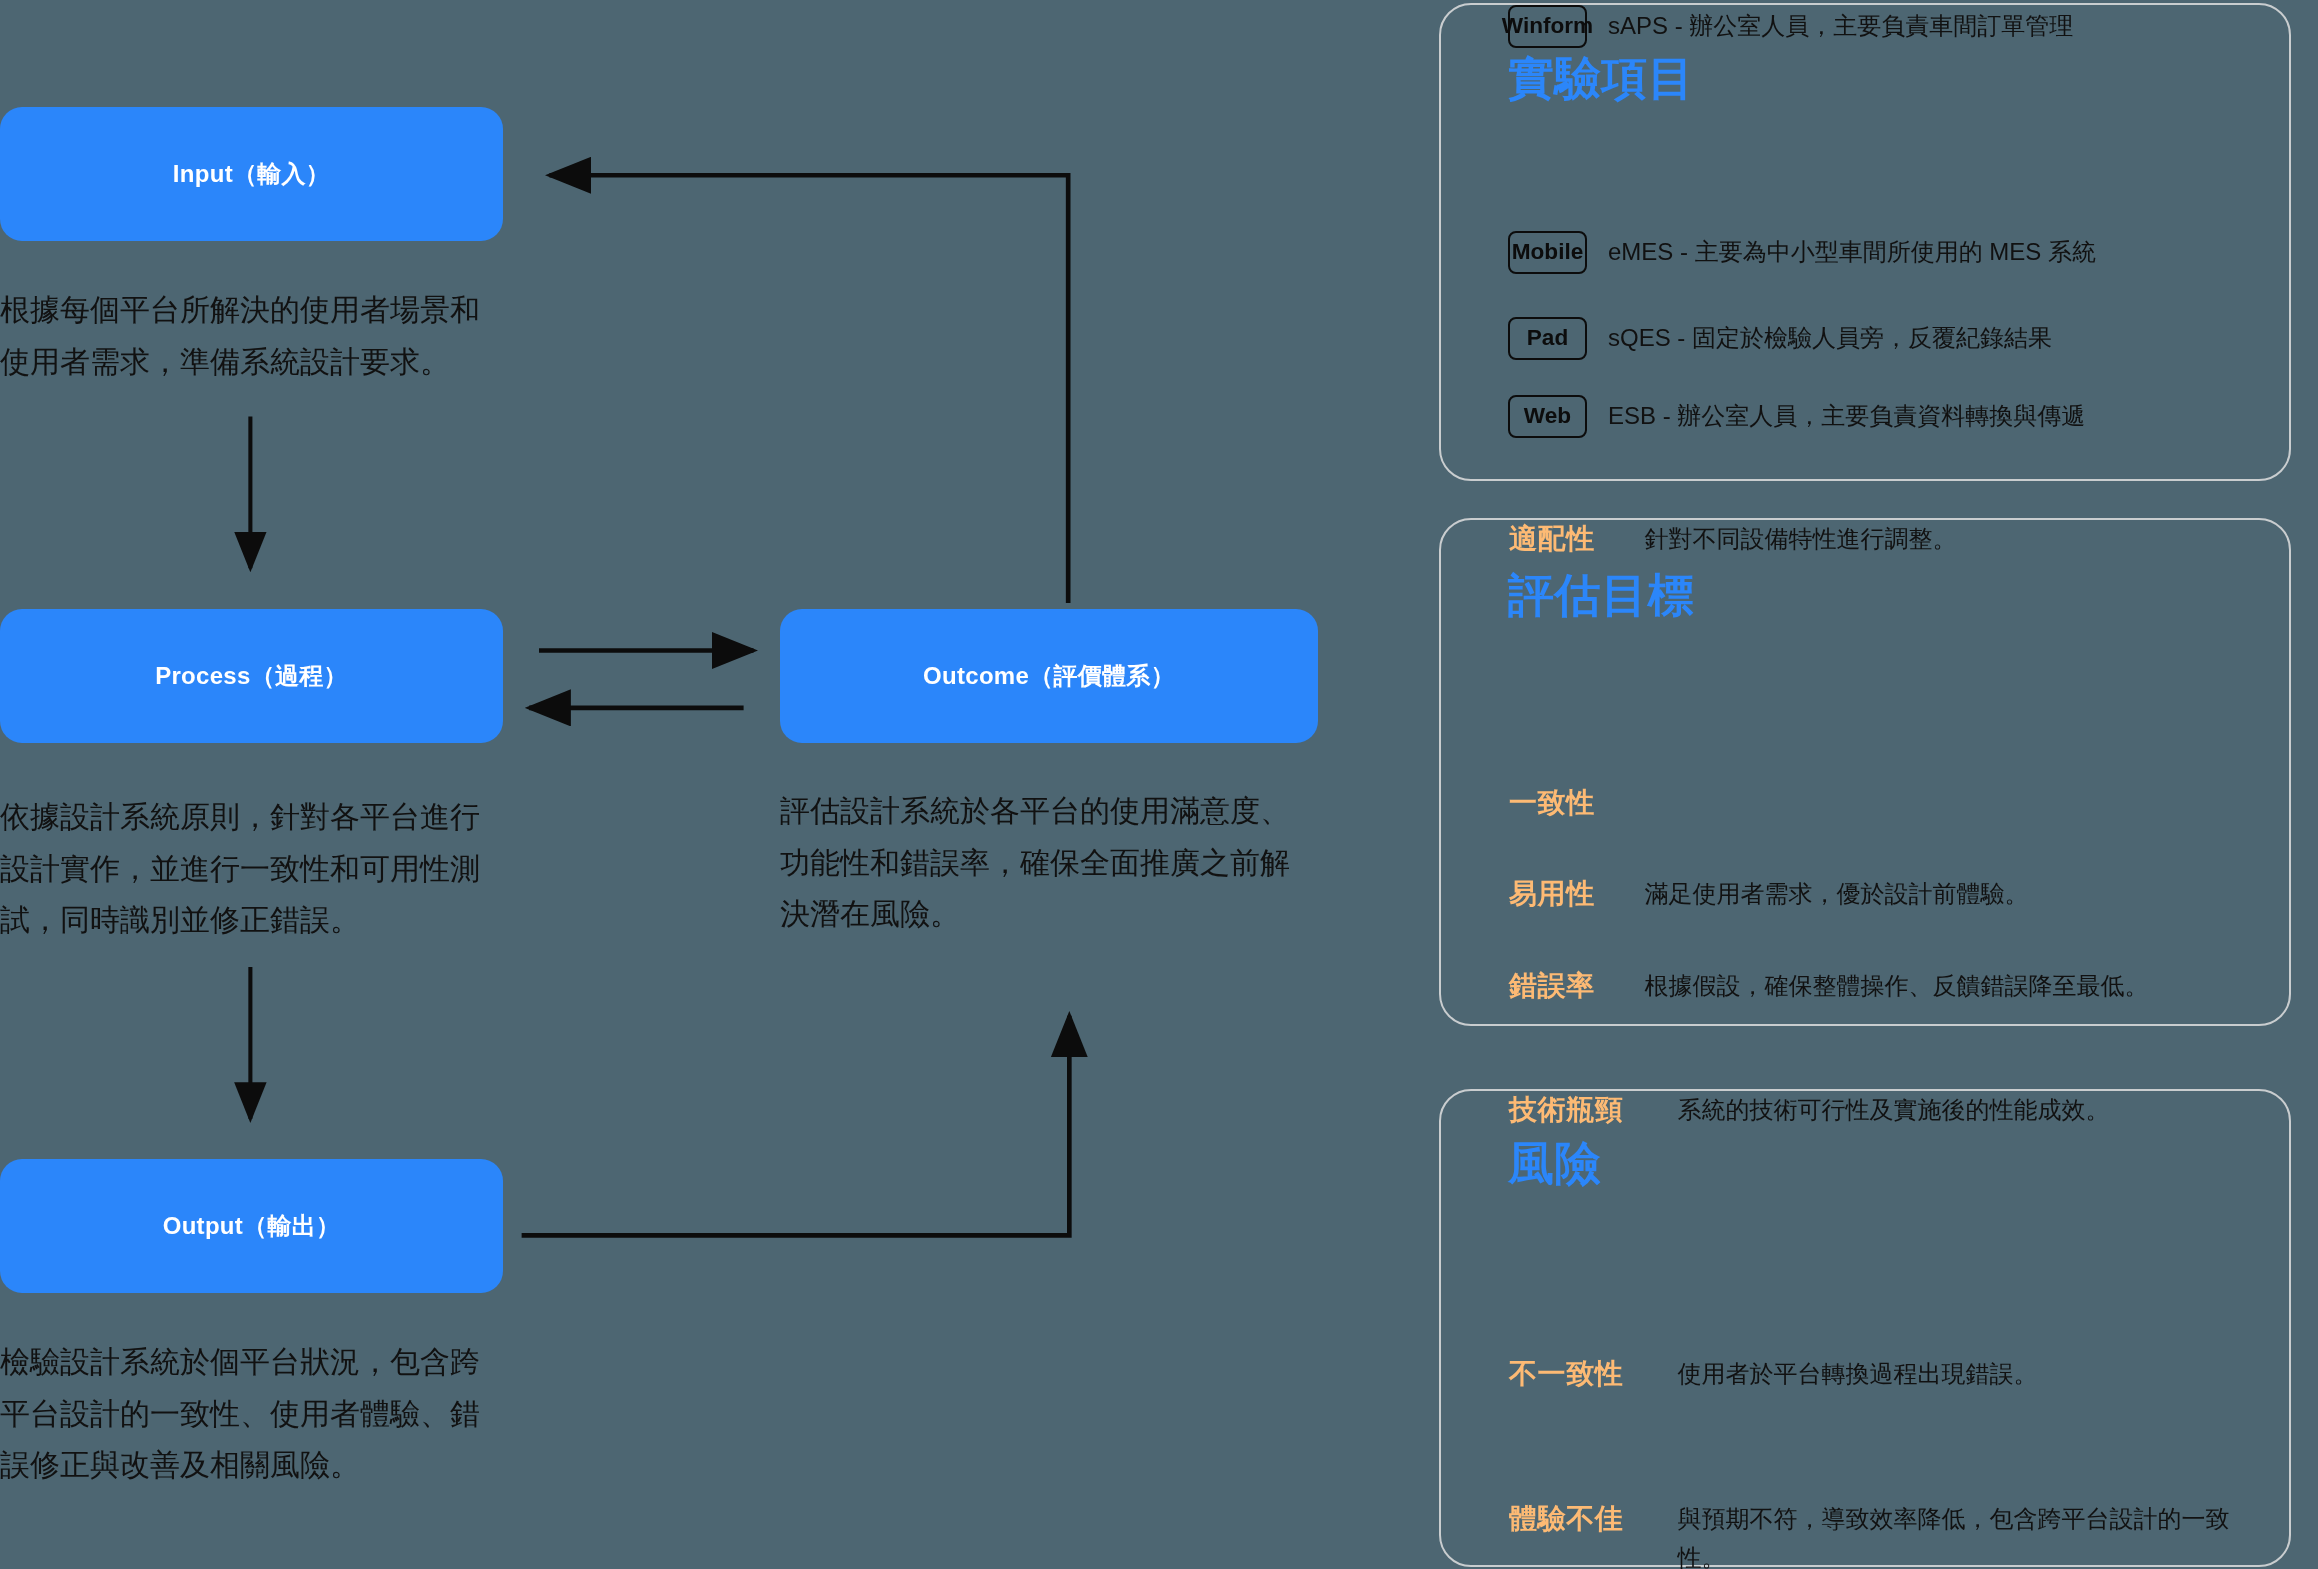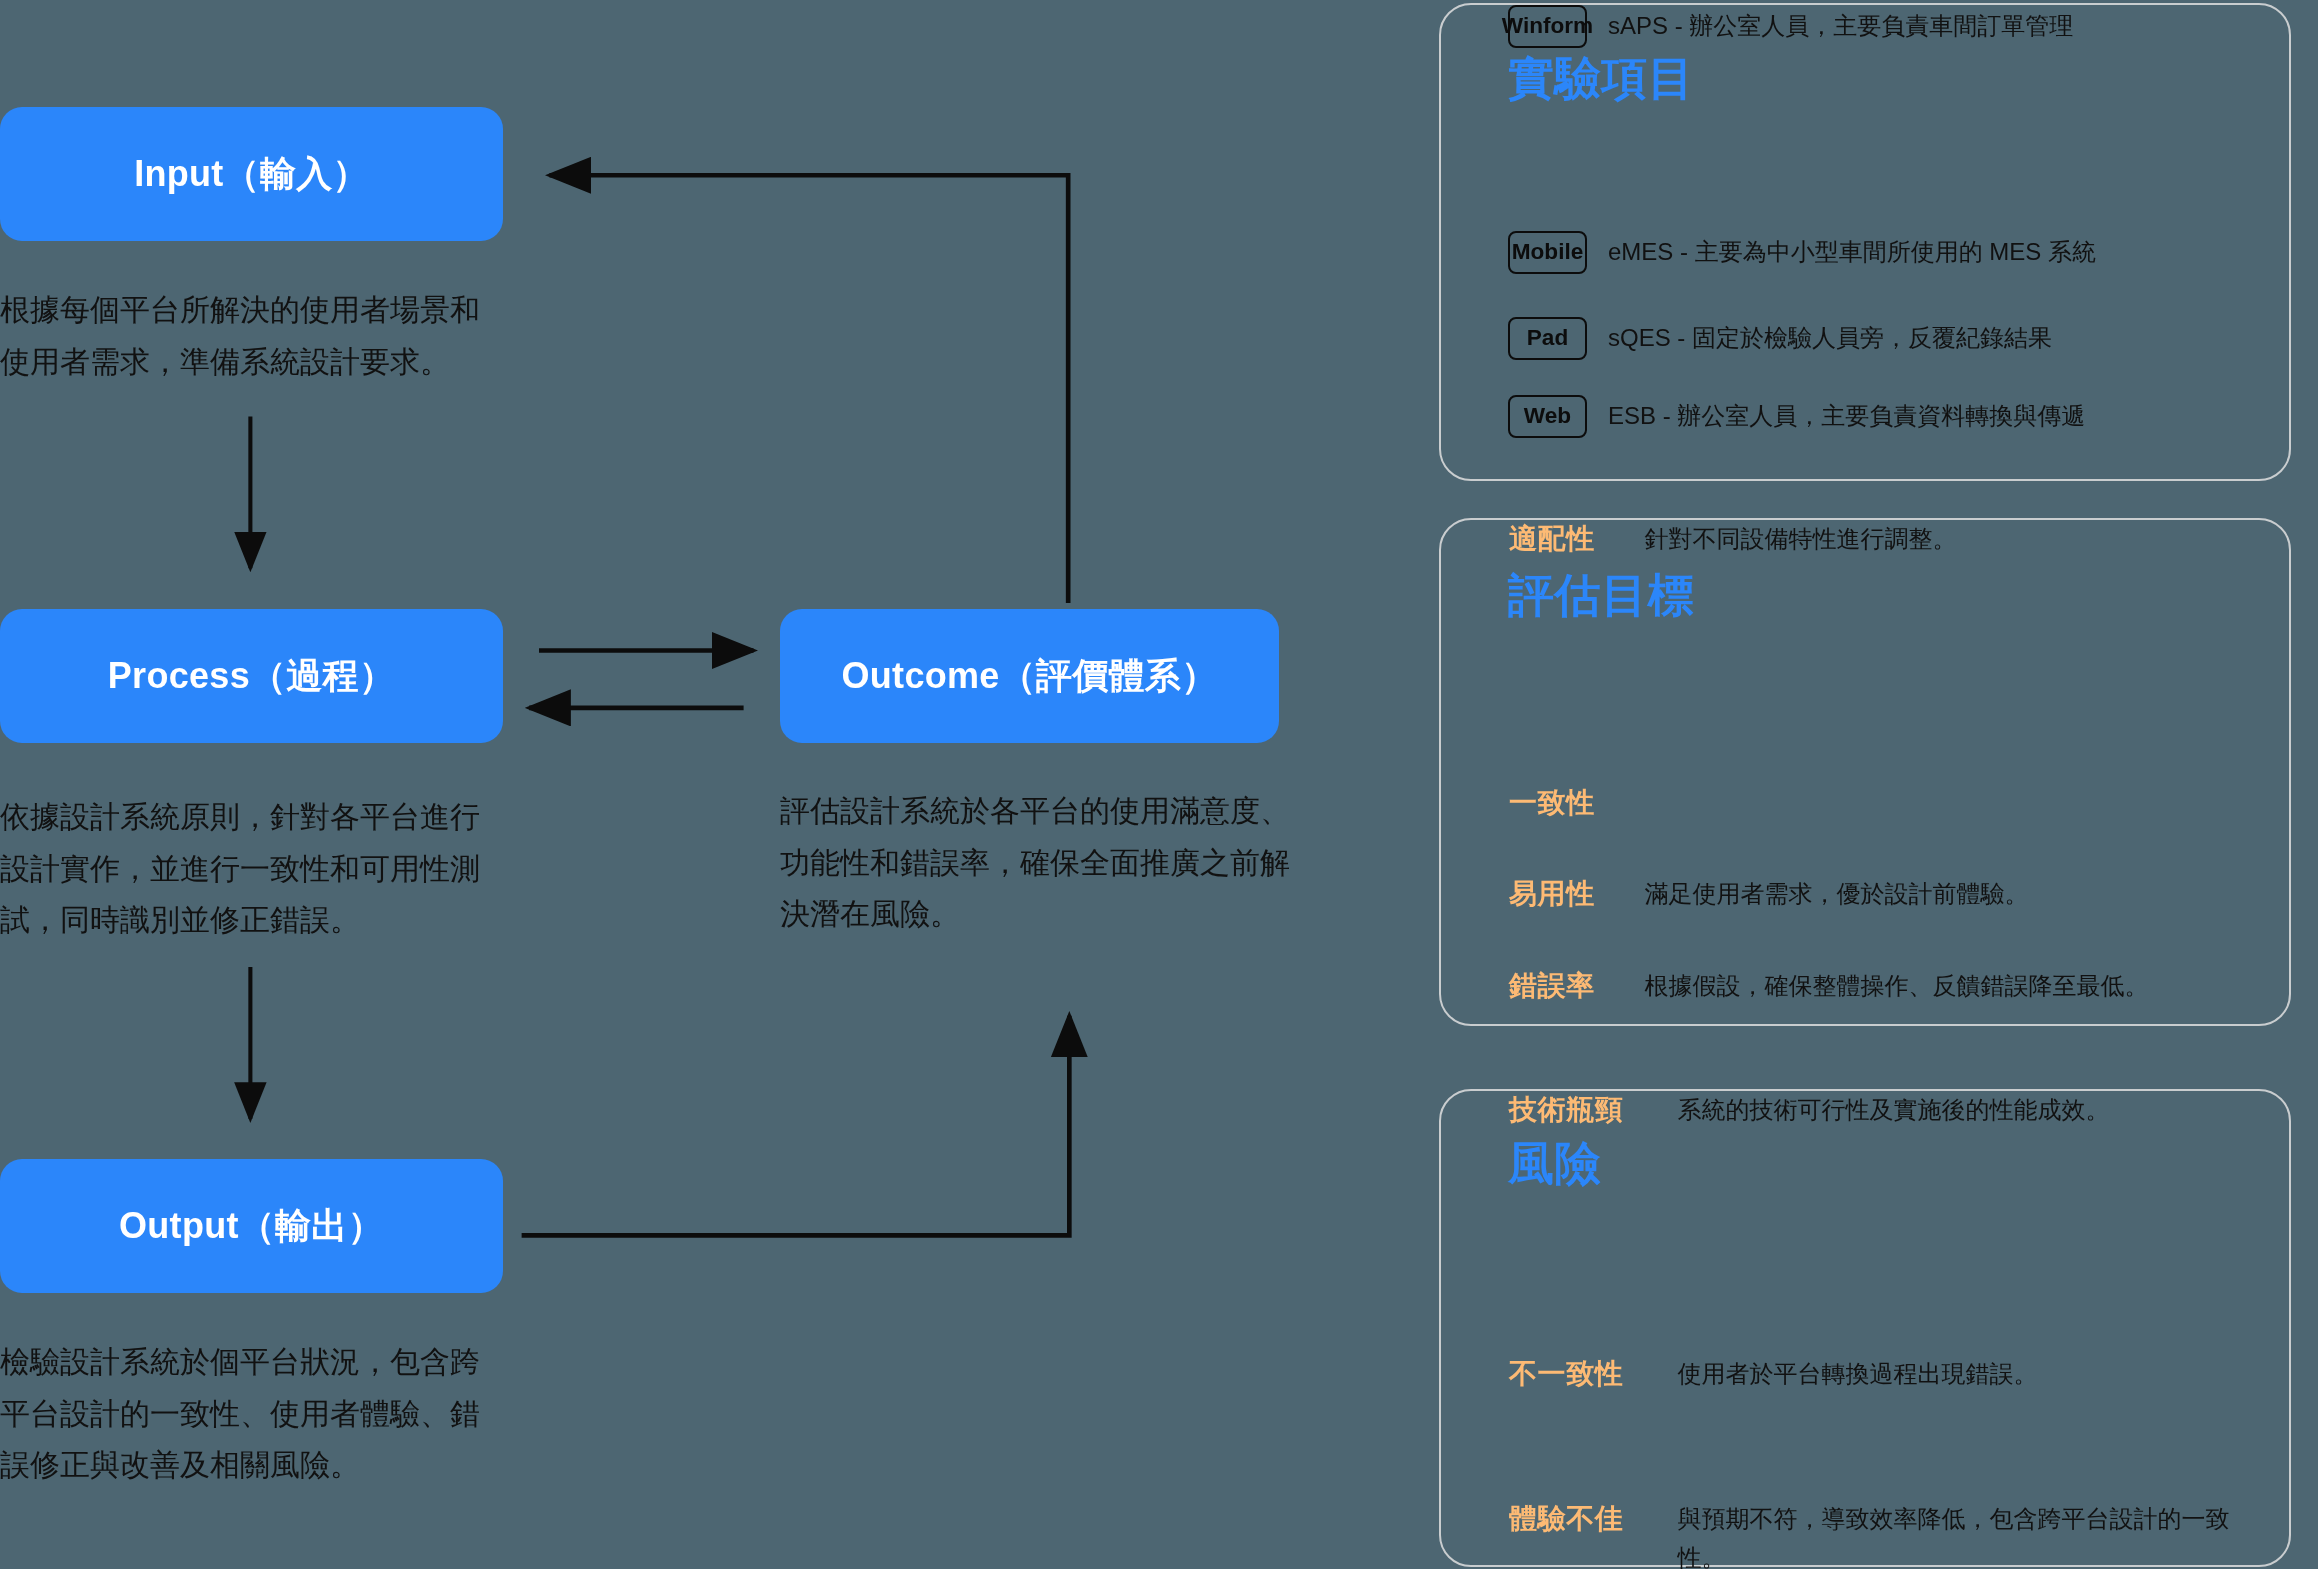--- a/index.html
+++ b/index.html
@@ -18,28 +18,28 @@
 
   
   .flow-box {
     position: absolute;
     background: #2b86fa;
     border-radius: 22px;
     display: flex;
     align-items: center;
     justify-content: center;
     color: #ffffff;
-    font-size: 36px;
+    font-size: 24px;
     font-weight: bold;
     letter-spacing: 0.3px;
   }
   #box-input   { left: 0px;    top: 107px;  width: 503px; height: 134px; }
   #box-process { left: 0px;    top: 609px; width: 503px; height: 134px; }
   #box-output  { left: 0px;    top: 1159px; width: 503px; height: 134px; }
-  #box-outcome { left: 780px; top: 609px; width: 499px; height: 134px; }
+  #box-outcome { left: 780px; top: 609px; width: 538px; height: 134px; }
 
   .flow-desc {
     position: absolute;
     color: #111111;
     font-size: 30px;
     line-height: 1.72;
     width: 504px;
   }
   #desc-input   { left: 0px;    top: 284px;  }
   #desc-process { left: 0px;    top: 751px; margin-top: 40px; }

